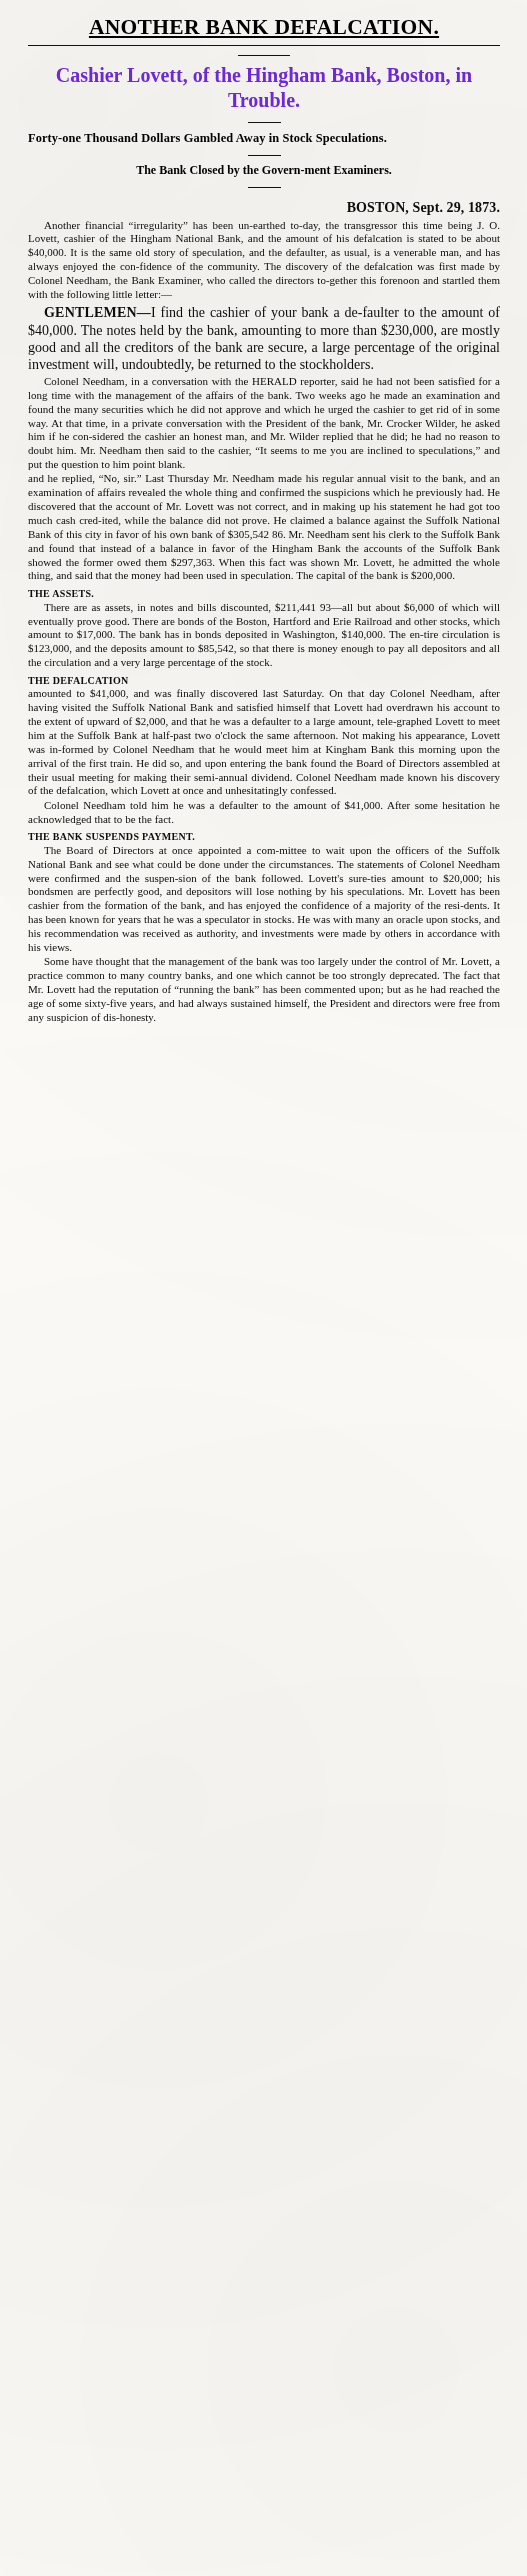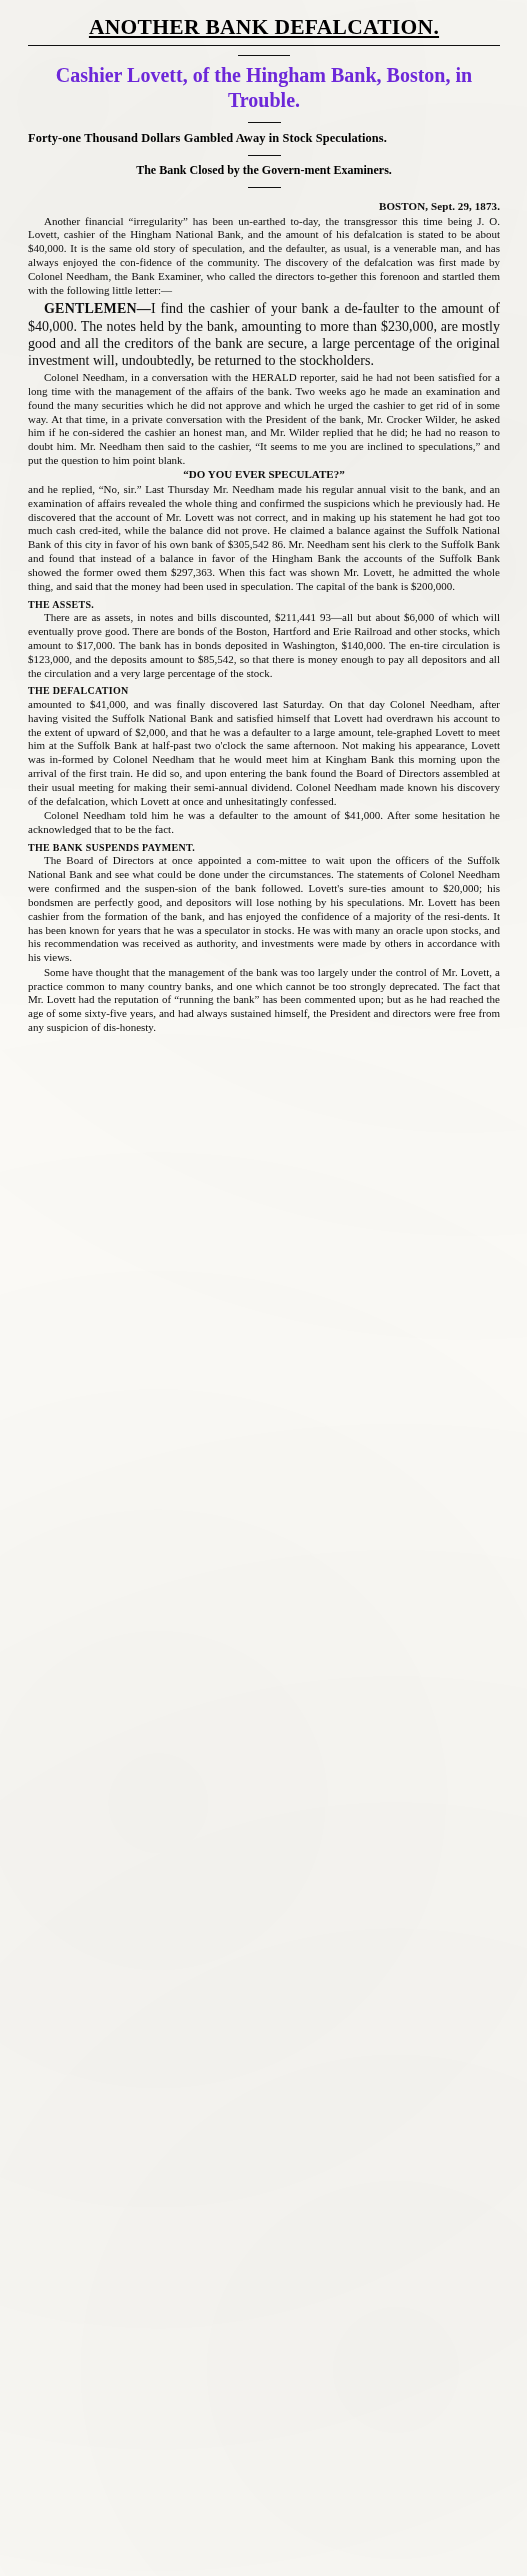--- a/index.html
+++ b/index.html
@@ -90,21 +90,21 @@
     line-height: 1.25;
     text-align: center;
     margin: 5px 0 0 0;
     color: #000;
   }
 
   
   .dateline {
     text-align: right;
     font-weight: bold;
-    font-size: 11px;
+    font-size: 14px;
     margin: 12px 0 2.2px 0;
     letter-spacing: 0.1px;
   }
   p.body {
     font-size: 11px;
     line-height: 1.26;
     text-align: justify;
     text-justify: inter-word;
     margin: 0 0 0.5px 0;
     text-indent: 16px;
@@ -153,21 +153,20 @@
 
     <div class="dash small"><span></span></div>
 
     <div class="dateline">BOSTON, Sept. 29, 1873.</div>
 
     <p class="body">Another financial “irregularity” has been un-earthed to-day, the transgressor this time being J. O. Lovett, cashier of the Hingham National Bank, and the amount of his defalcation is stated to be about $40,000. It is the same old story of speculation, and the defaulter, as usual, is a venerable man, and has always enjoyed the con-fidence of the community. The discovery of the defalcation was first made by Colonel Needham, the Bank Examiner, who called the directors to-gether this forenoon and startled them with the following little letter:—</p>
 
     <p class="letter"><span class="smallcaps">GENTLEMEN—</span><span>I find the cashier of your bank a de-faulter to the amount of $40,000. The notes held by the bank, amounting to more than $230,000, are mostly good and all the creditors of the bank are secure, a large percentage of the original investment will, undoubtedly, be returned to the stockholders.</span></p>
 
     <p class="body">Colonel Needham, in a conversation with the HERALD reporter, said he had not been satisfied for a long time with the management of the affairs of the bank. Two weeks ago he made an examination and found the many securities which he did not approve and which he urged the cashier to get rid of in some way. At that time, in a private conversation with the President of the bank, Mr. Crocker Wilder, he asked him if he con-sidered the cashier an honest man, and Mr. Wilder replied that he did; he had no reason to doubt him. Mr. Needham then said to the cashier, “It seems to me you are inclined to speculations,” and put the question to him point blank.</p>
-    <p class="body" style="text-align:center;text-indent:0;font-weight:bold;">“DO YOU EVER SPECULATE?”</p>
     <p class="body noindent">and he replied, “No, sir.”   Last Thursday Mr. Needham made his regular annual visit to the bank, and an examination of affairs revealed the whole thing and confirmed the suspicions which he previously had. He discovered that the account of Mr. Lovett was not correct, and in making up his statement he had got too much cash cred-ited, while the balance did not prove. He claimed a balance against the Suffolk National Bank of this city in favor of his own bank of $305,542 86. Mr. Needham sent his clerk to the Suffolk Bank and found that instead of a balance in favor of the Hingham Bank the accounts of the Suffolk Bank showed the former owed them $297,363. When this fact was shown Mr. Lovett, he admitted the whole thing, and said that the money had been used in speculation. The capital of the bank is $200,000.</p>
 
     <div class="subhead">THE ASSETS.</div>
     <p class="body">There are as assets, in notes and bills discounted, $211,441 93—all but about $6,000 of which will eventually prove good. There are bonds of the Boston, Hartford and Erie Railroad and other stocks, which amount to $17,000. The bank has in bonds deposited in Washington, $140,000. The en-tire circulation is $123,000, and the deposits amount to $85,542, so that there is money enough to pay all depositors and all the circulation and a very large percentage of the stock.</p>
 
     <div class="subhead">THE DEFALCATION</div>
     <p class="body noindent">amounted to $41,000, and was finally discovered last Saturday. On that day Colonel Needham, after having visited the Suffolk National Bank and satisfied himself that Lovett had overdrawn his account to the extent of upward of $2,000, and that he was a defaulter to a large amount, tele-graphed Lovett to meet him at the Suffolk Bank at half-past two o'clock the same afternoon. Not making his appearance, Lovett was in-formed by Colonel Needham that he would meet him at Kingham Bank this morning upon the arrival of the first train.  He did so, and upon entering the bank found the Board of Directors assembled at their usual meeting for making their semi-annual dividend.  Colonel Needham made known his discovery of the defalcation, which Lovett at once and unhesitatingly confessed.</p>
     <p class="body">Colonel Needham told him he was a defaulter to the amount of $41,000.  After some hesitation he acknowledged that to be the fact.</p>
 
     <div class="subhead">THE BANK SUSPENDS PAYMENT.</div>

